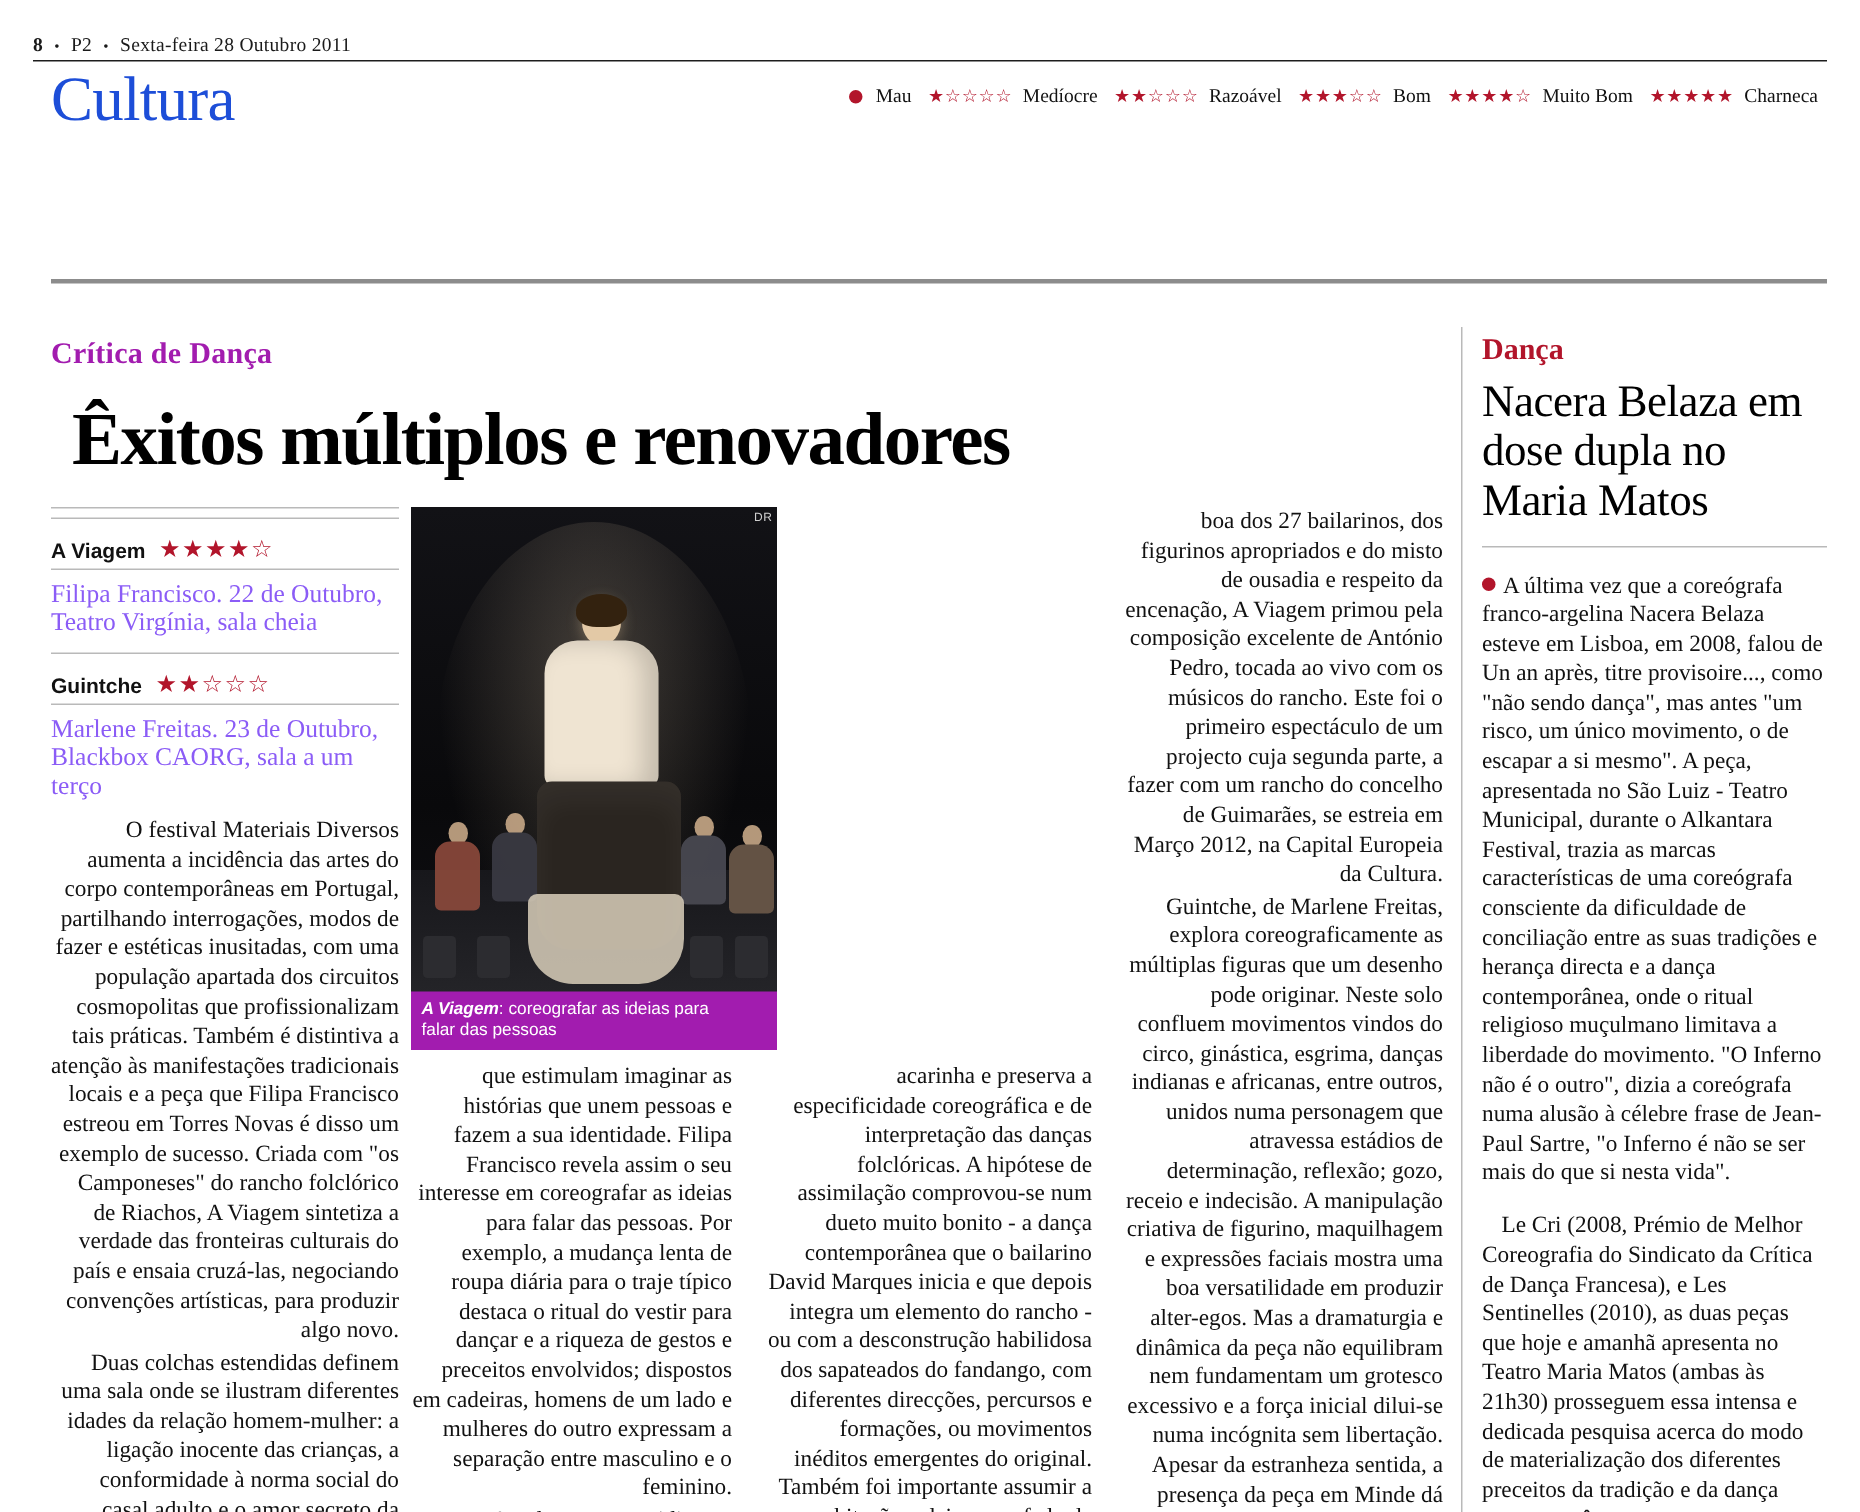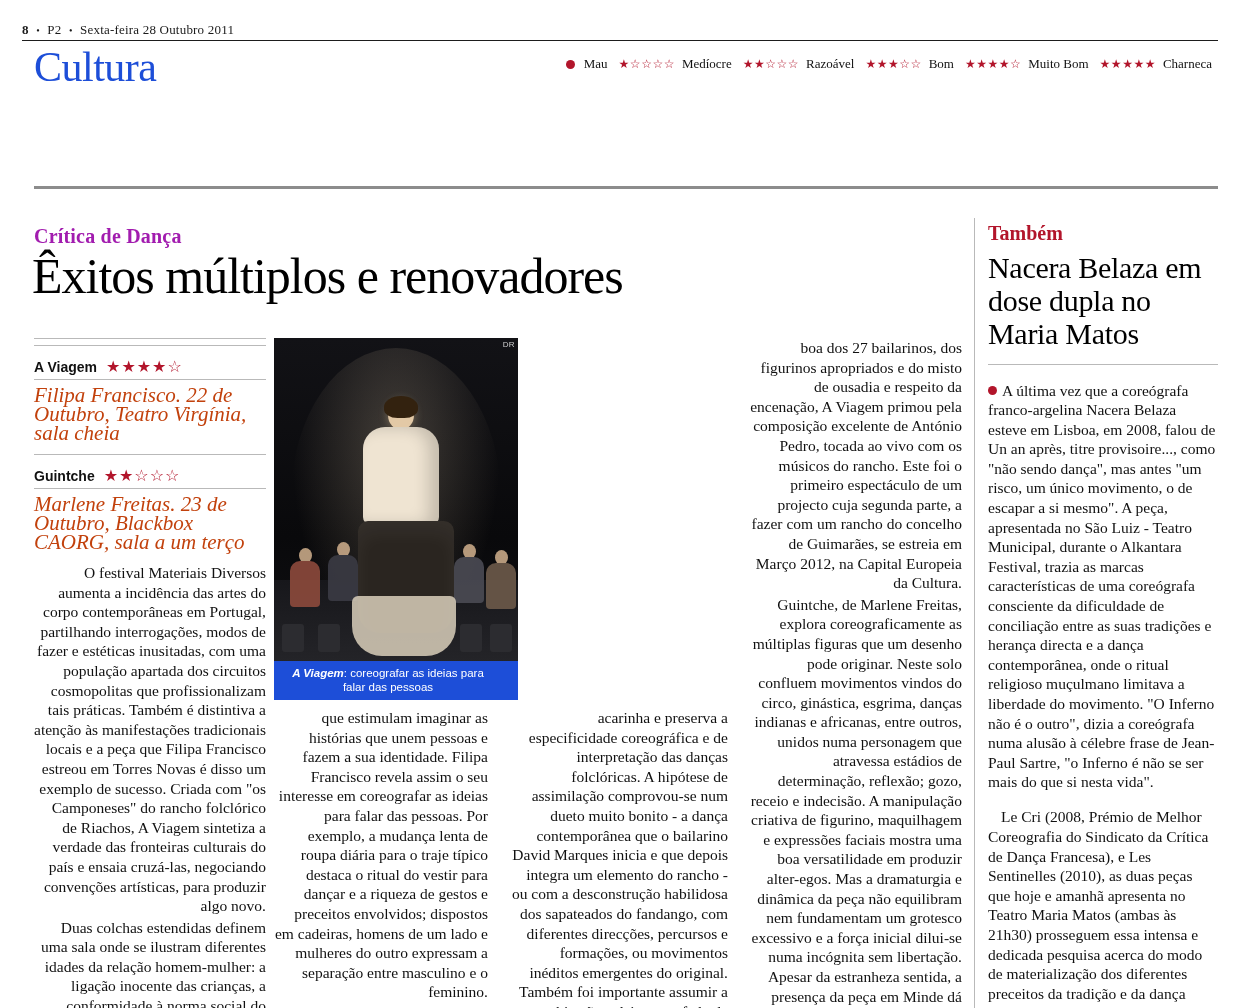--- a/index.html
+++ b/index.html
@@ -136,24 +136,23 @@
     padding-bottom: 4px;
   }
   .work-name {
     font-family: "Liberation Sans", sans-serif;
     font-weight: bold;
     font-size: 14px;
     color: #111;
   }
   .work-stars { color: #b2152b; font-size: 16px; letter-spacing: 1px; line-height: 14px; }
   .credits {
-    font-style: italic;
-    font-size: 21px;
+    font-size: 17px;
     line-height: 19px;
-    color: #c2410c;
+    color: #8b5cf6;
     padding-bottom: 11px;
   }
   .body-text {
     font-family: "Liberation Serif", serif;
     font-size: 15.5px;
     line-height: 19.6px;
     text-align: left;
     color: #111;
   }
   .body-text p { margin: 0 0 0 0; text-align: right; }
@@ -177,28 +176,27 @@
     font-size: 8px;
     color: #cfcfcf;
     letter-spacing: 0.4px;
     padding-left: 48px;
   }
   .photo-caption {
     position: absolute;
     left: 0;
     bottom: 0;
     width: 244px;
-    background: #1d4ed8;
+    background: #a21caf;
     color: #fff;
     font-family: "Liberation Sans", sans-serif;
     font-size: 11.5px;
     line-height: 14px;
     padding: 5px 23px 6px 7px;
     box-sizing: border-box;
-    text-align: center;
   }
   .photo-caption b { font-style: italic; font-weight: bold; }
 
   
   .stage { position: absolute; inset: 0; background: linear-gradient(#121216 0%, #09090b 55%, #131317 100%); }
   .floor { position: absolute; left: 0; right: 0; bottom: 0; height: 120px; background: linear-gradient(#17171b, #2a2a2e); }
   .spot {
     position: absolute; left: 50%; top: 10px; transform: translateX(-50%);
     width: 210px; height: 300px; border-radius: 50% 50% 45% 45%;
     background: radial-gradient(ellipse at 50% 35%, rgba(210,190,160,0.28), rgba(0,0,0,0) 70%);
@@ -309,21 +307,21 @@
     <span class="lg-lab">Bom</span>
     <span class="stars">★★★★☆</span>
     <span class="lg-lab">Muito Bom</span>
     <span class="stars">★★★★★</span>
     <span class="lg-lab">Charneca</span>
   </div>
 
   <div class="rule-mid"></div>
 
   <div class="kicker">Crítica de Dança</div>
-  <h1 class="headline" style="margin:0;font-weight:normal;">Êxitos múltiplos e renovadores</h1>
+  <h1 class="headline" style="margin:16px;font-weight:bold;">Êxitos múltiplos e renovadores</h1>
 
   <div class="col-left">
     <div class="cl-rule"></div>
     <div class="cl-rule"></div>
     <div class="work-row">
       <span class="work-name">A Viagem</span>
       <span class="work-stars">★★★★☆</span>
     </div>
     <div class="cl-rule"></div>
     <div class="credits">Filipa Francisco. 22 de Outubro, Teatro Virgínia, sala cheia</div>
@@ -395,21 +393,21 @@
 
   <div class="col-c body-text">
     <p>boa dos 27 bailarinos, dos figurinos apropriados e do misto de ousadia e respeito da encenação, A Viagem primou pela composição excelente de António Pedro, tocada ao vivo com os músicos do rancho. Este foi o primeiro espectáculo de um projecto cuja segunda parte, a fazer com um rancho do concelho de Guimarães, se estreia em Março 2012, na Capital Europeia da Cultura.</p>
     <p>Guintche, de Marlene Freitas, explora coreograficamente as múltiplas figuras que um desenho pode originar. Neste solo confluem movimentos vindos do circo, ginástica, esgrima, danças indianas e africanas, entre outros, unidos numa personagem que atravessa estádios de determinação, reflexão; gozo, receio e indecisão. A manipulação criativa de figurino, maquilhagem e expressões faciais mostra uma boa versatilidade em produzir alter-egos. Mas a dramaturgia e dinâmica da peça não equilibram nem fundamentam um grotesco excessivo e a força inicial dilui-se numa incógnita sem libertação. Apesar da estranheza sentida, a presença da peça em Minde dá uma exposição imprescindível de artistas com vozes mais radicais e, neste caso, de uma intérprete poderosa.</p>
 
   </div>
 
   <div class="v-rule"></div>
 
   <div class="side">
-    <div class="side-kicker">Também</div>
+    <div class="side-kicker">Dança</div>
     <div class="side-head">Nacera Belaza em dose dupla no Maria Matos</div>
     <div class="side-rule"></div>
     <div class="side-body">
       <p><span class="lead-bullet"></span><span>A última vez que a coreógrafa franco-argelina Nacera Belaza esteve em Lisboa, em 2008, falou de Un an après, titre provisoire..., como "não sendo dança", mas antes "um risco, um único movimento, o de escapar a si mesmo". A peça, apresentada no São Luiz - Teatro Municipal, durante o Alkantara Festival, trazia as marcas características de uma coreógrafa consciente da dificuldade de conciliação entre as suas tradições e herança directa e a dança contemporânea, onde o ritual religioso muçulmano limitava a liberdade do movimento. "O Inferno não é o outro", dizia a coreógrafa numa alusão à célebre frase de Jean-Paul Sartre, "o Inferno é não se ser mais do que si nesta vida".</span></p>
       <p>Le Cri (2008, Prémio de Melhor Coreografia do Sindicato da Crítica de Dança Francesa), e Les Sentinelles (2010), as duas peças que hoje e amanhã apresenta no Teatro Maria Matos (ambas às 21h30) prosseguem essa intensa e dedicada pesquisa acerca do modo de materialização dos diferentes preceitos da tradição e da dança contemporânea, permanentemente reinventada. Em palco, Nacera, sempre acompanhada pela sua irmã, Dalila Belaza, expõem e repetem um movimento raro na actual cena coreográfica europeia, feito de repetições e uníssono, de um desejo</p>
     </div>
   </div>
 
 </div>
 

